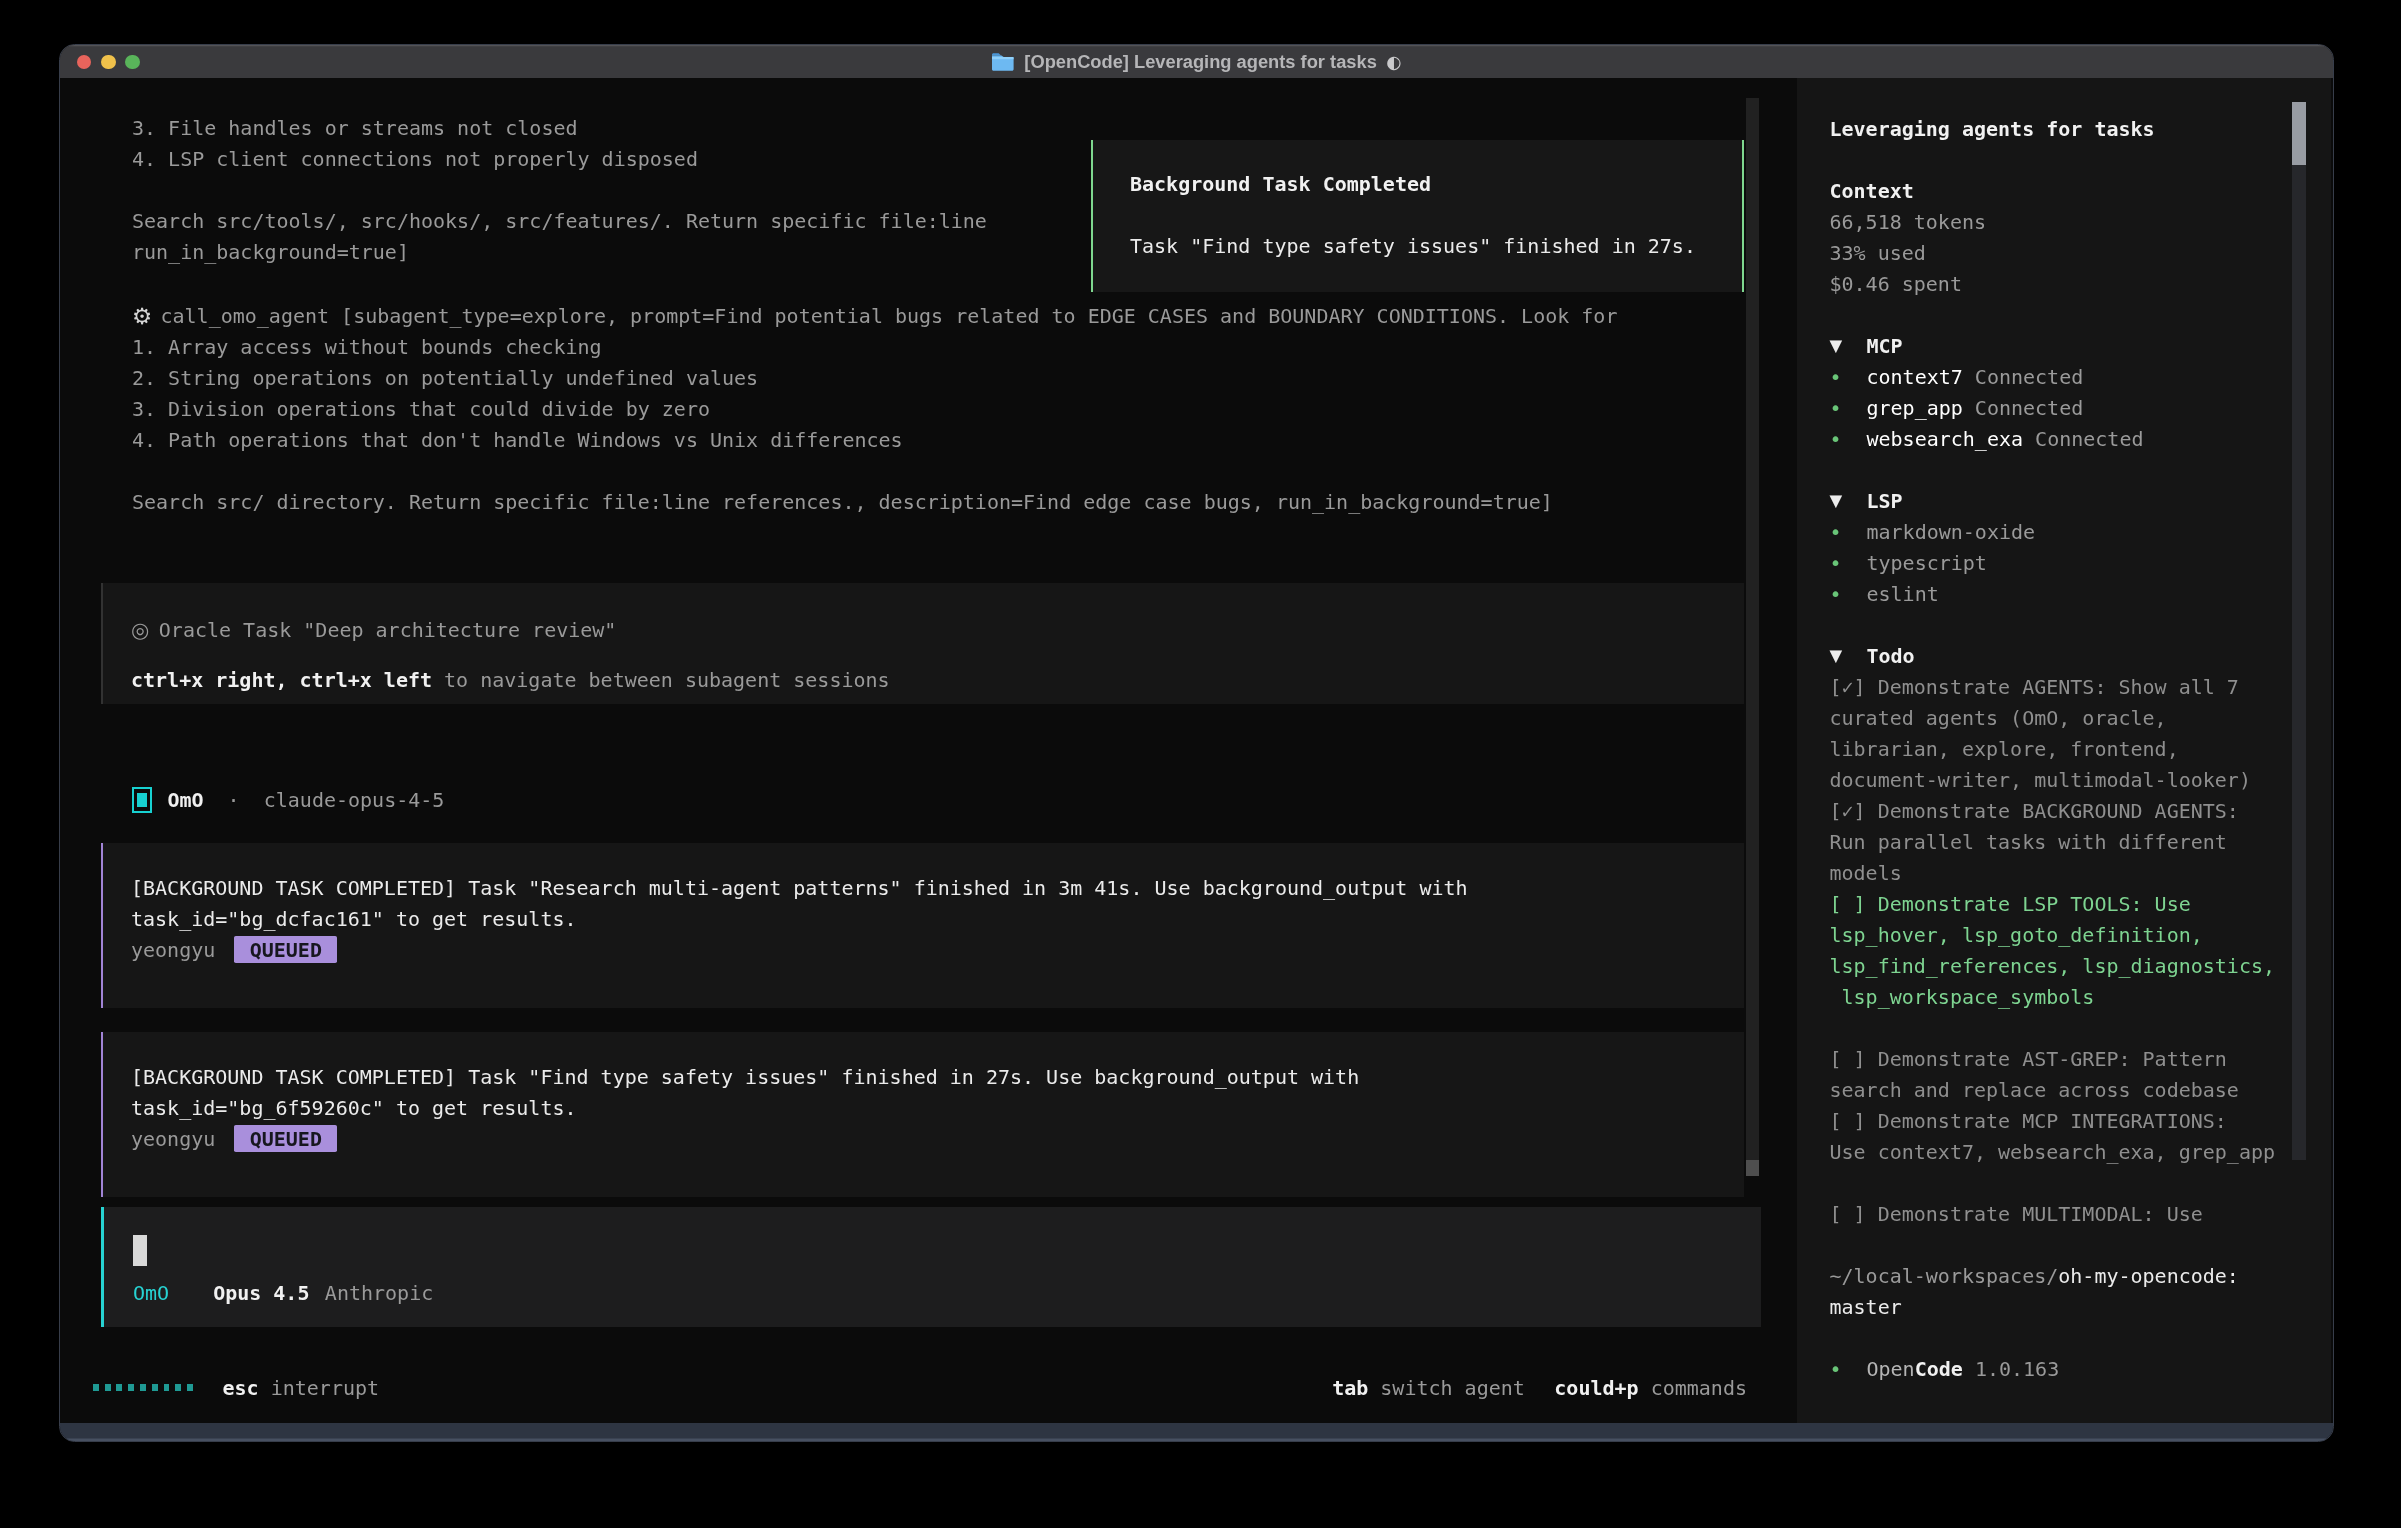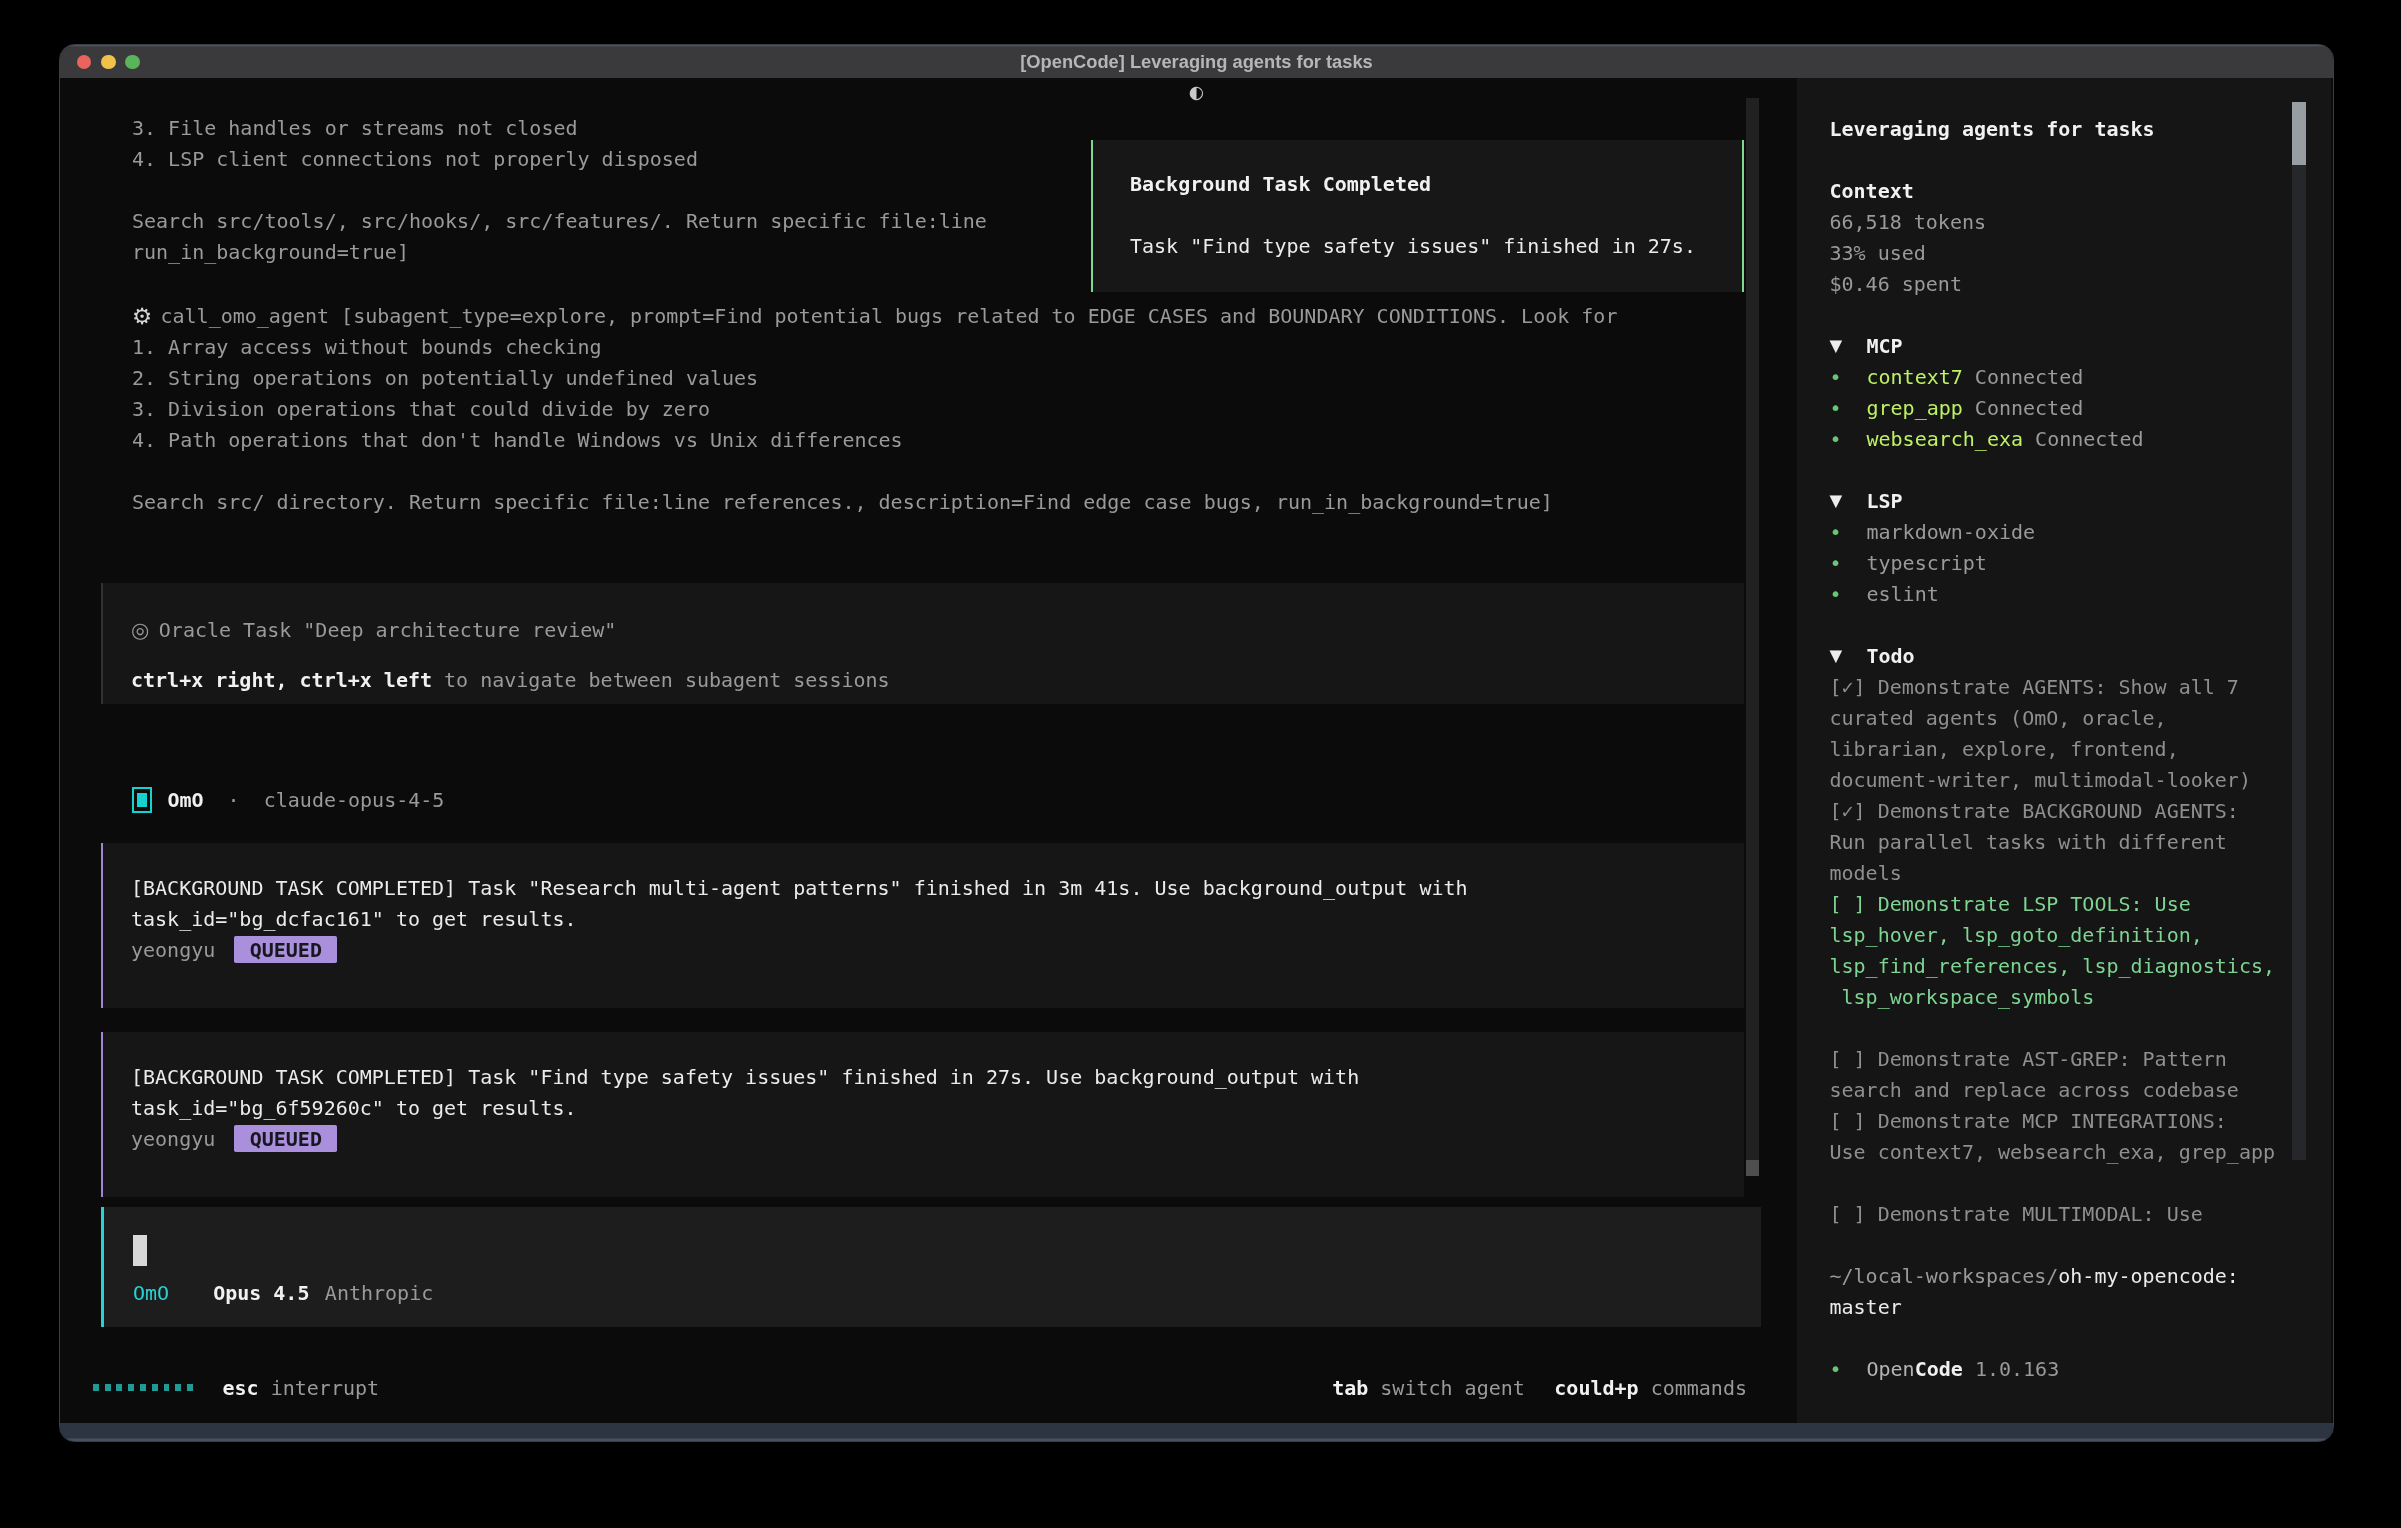--- a/index.html
+++ b/index.html
@@ -29,21 +29,21 @@
   }
   .traffic { position:absolute; left:16.5px; top:9.5px; display:flex; gap:9.5px; }
   .light { width:14.8px; height:14.8px; border-radius:50%; }
   .light.red    { background:#e8645c; }
   .light.yellow { background:#f0c14b; }
   .light.green  { background:#59b45a; }
   .title-wrap {
     position:absolute; left:0; right:0; top:0; height:33px;
     display:flex; align-items:center; justify-content:center; gap:9.5px;
     font-family:"Liberation Sans", sans-serif;
-    font-weight:bold; font-size:18.3px; color:#b6b6b8;flex-direction:column;
+    font-weight:bold; font-size:18.3px; color:#b6b6b8;
   }
   .busy-glyph { font-family:"DejaVu Sans", sans-serif; font-size:17.7px; color:#c9c9cb; font-weight:normal; }
 
   
   .line { height:31px; display:flex; align-items:center; white-space:pre; }
   .dim    { color:#9a9a9a; }
   .bright { color:#ebebeb; }
   .boldw  { color:#f1f1f1; font-weight:bold; }
   .cyan   { color:#27d3d3; }
 
@@ -116,21 +116,21 @@
   .main-scroll .thumb { position:absolute; bottom:0; left:0; width:13px; height:16.5px; background:#4e4e4e; }
 
   
   .sidebar {
     position:absolute; left:1737px; top:33px; width:534px; height:1347px;
     background:#151515;
     padding:35px 32.5px 0 32.5px;
   }
   .tri { display:inline-block; width:37px; color:#ececec; font-family:"DejaVu Sans", sans-serif; font-size:16.5px; }
   .bullet { display:inline-block; width:37px; color:#69c578; }
-  .mcp-name { color:#bef264; }
+  .mcp-name { color:#ffffff; }
   .todo-line.done, .todo-line.pending { color:#8f8f8f; }
   .todo-line.active { color:#7ed491;text-align:right; }
   .side-scroll { position:absolute; left:2232px; top:57px; width:13.6px; height:1058px; background:#26272b; }
   .side-scroll .thumb { position:absolute; top:0; left:0; width:13.6px; height:63px; background:#989ca3; }
 
   
   .bottom-strip {
     position:absolute; left:0; right:0; bottom:0; height:17.7px;
     background:#2e3542;
     box-shadow: inset 0 -2.4px 0 #475061;

